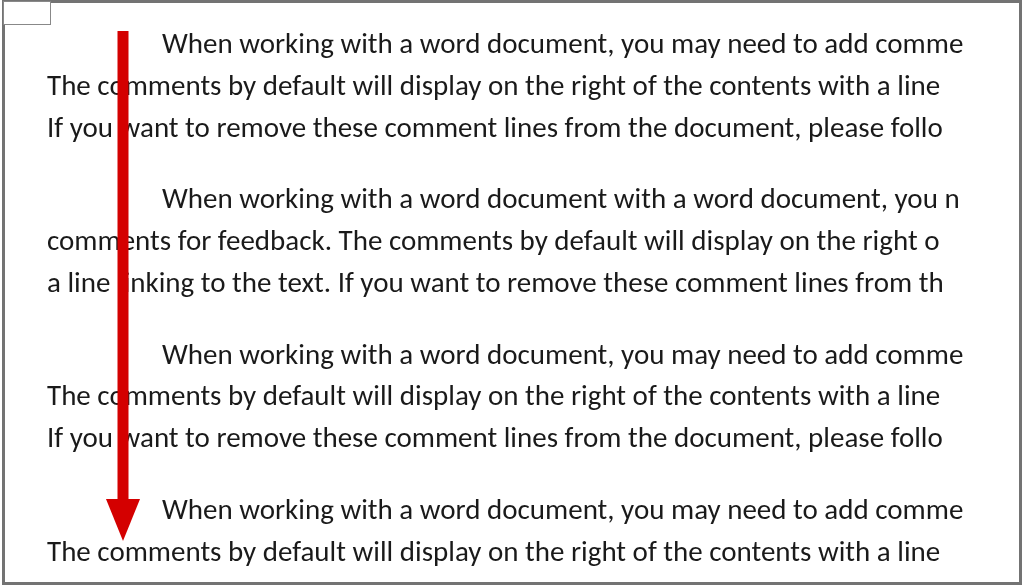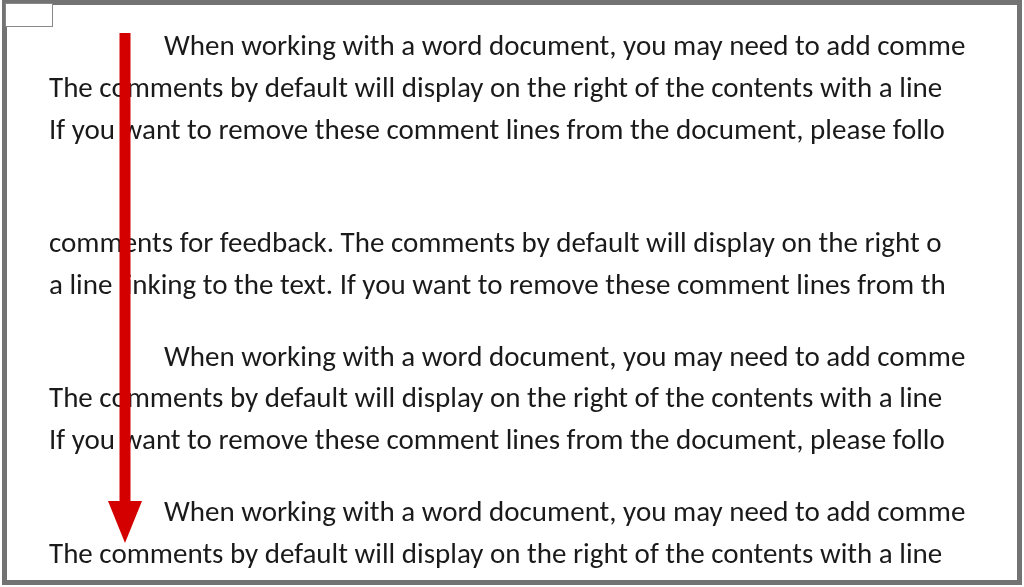--- a/index.html
+++ b/index.html
@@ -14,21 +14,21 @@
       background: #ffffff;
       position: relative;
       overflow: hidden;
     }
     .document-border {
       position: absolute;
       top: 0;
       left: 2px;
       right: 2px;
       bottom: 2px;
-      border: 5px solid #737373;
+      border: 3px solid #737373;
       background: #ffffff;
     }
     .selection-handle {
       position: absolute;
       top: -2px;
       left: -2px;
       width: 48px;
       height: 24px;
       background: #ffffff;
       border: 1px solid #888;
@@ -72,21 +72,21 @@
   <div class="selection-handle"></div>
 
   <div class="content-area">
     <div class="paragraph">
       <span class="para-indent"></span><span>When working with a word document, you may need to add comme</span><br>
       <span>The comments by default will display on the right of the contents with a line</span><br>
       <span>If you want to remove these comment lines from the document, please follo</span>
     </div>
 
     <div class="paragraph">
-      <span class="para-indent"></span><br>
+      <span class="para-indent"></span><span>When working with a word document with a word document, you n</span><br>
       <span>comments for feedback. The comments by default will display on the right o</span><br>
       <span>a line linking to the text. If you want to remove these comment lines from th</span><br>
     </div>
 
     <div class="paragraph">
       <span class="para-indent"></span><span>When working with a word document, you may need to add comme</span><br>
       <span>The comments by default will display on the right of the contents with a line</span><br>
       <span>If you want to remove these comment lines from the document, please follo</span>
     </div>
 

